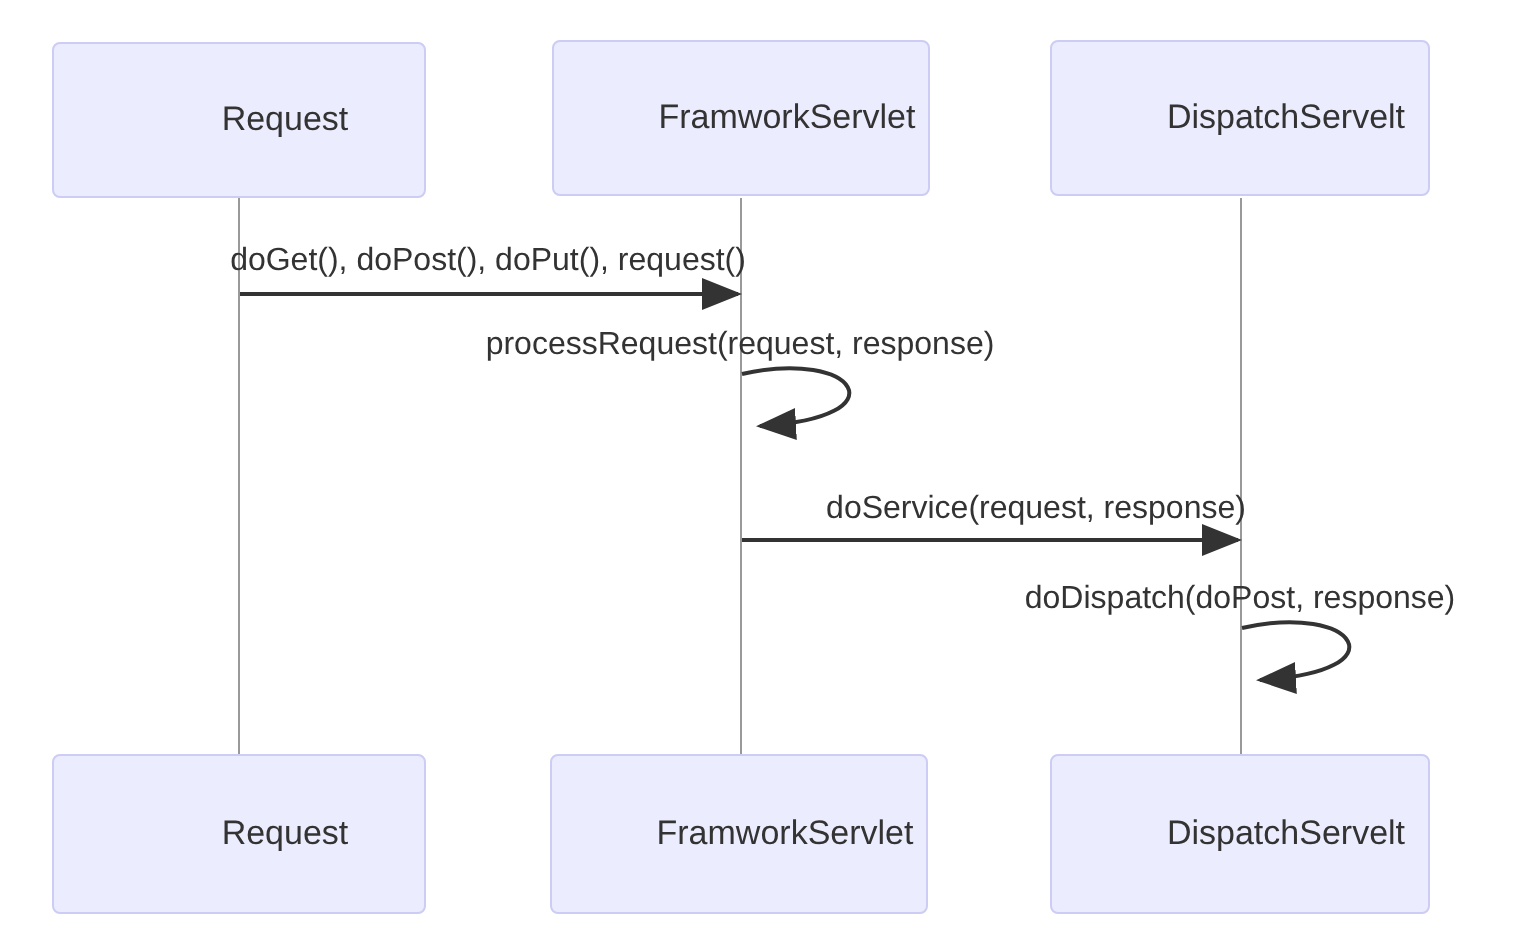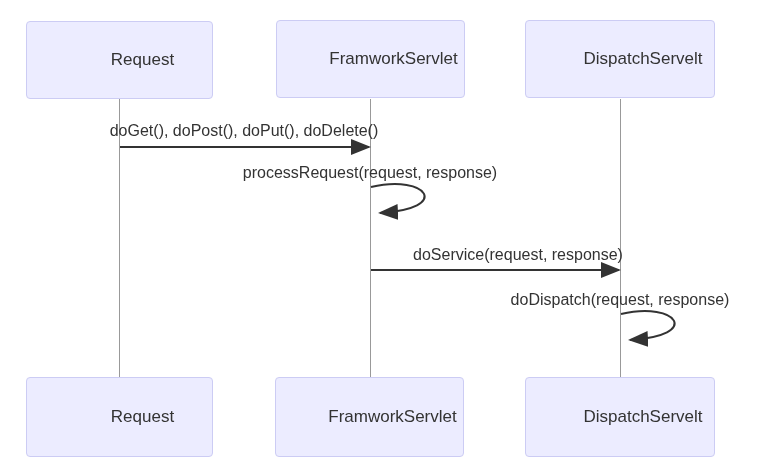--- a/index.html
+++ b/index.html
@@ -95,18 +95,18 @@
   <div class="actor-box" style="left:26px;  top:377px; width:187px; height:80px;">
     <span>Request</span>
   </div>
   <div class="actor-box" style="left:275px; top:377px; width:189px; height:80px;">
     <span>FramworkServlet</span>
   </div>
   <div class="actor-box" style="left:525px; top:377px; width:190px; height:80px;">
     <span>DispatchServelt</span>
   </div>
 
-  <div class="msg-label" style="left:244px; top:122px;">doGet(), doPost(), doPut(), doDelete()</div>
+  <div class="msg-label" style="left:244px; top:122px;">doGet(), doPost(), doPut(), request()</div>
   <div class="msg-label" style="left:370px; top:164px;text-align:right;">processRequest(request, response)</div>
   <div class="msg-label" style="left:495px; top:246px;margin-left:23px;">doService(request, response)</div>
-  <div class="msg-label" style="left:620px; top:291px;">doDispatch(request, response)</div>
+  <div class="msg-label" style="left:620px; top:291px;">doDispatch(doPost, response)</div>
 
 </div>
 
 </body></html>

